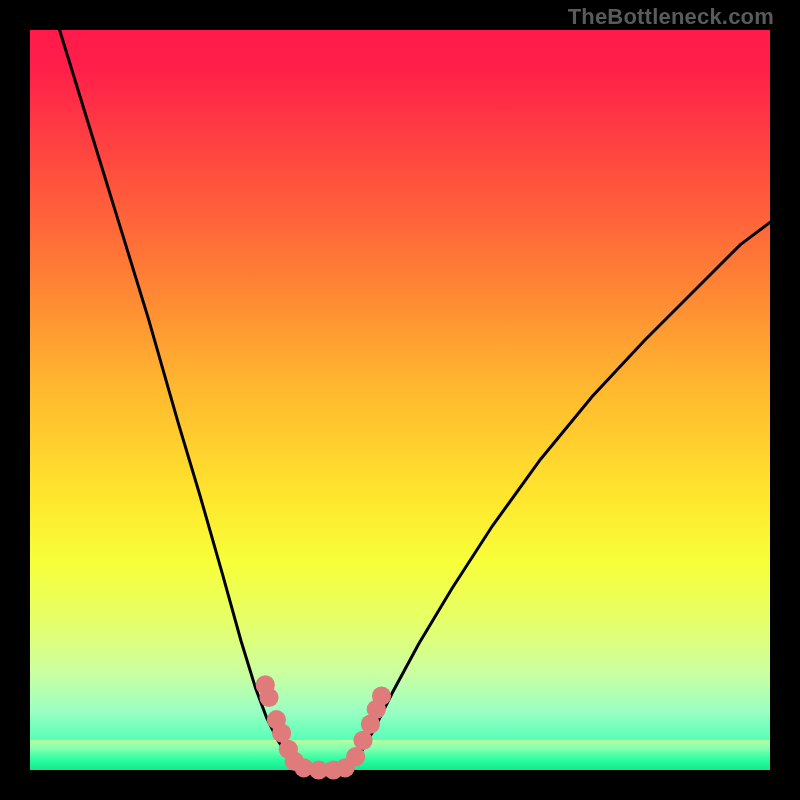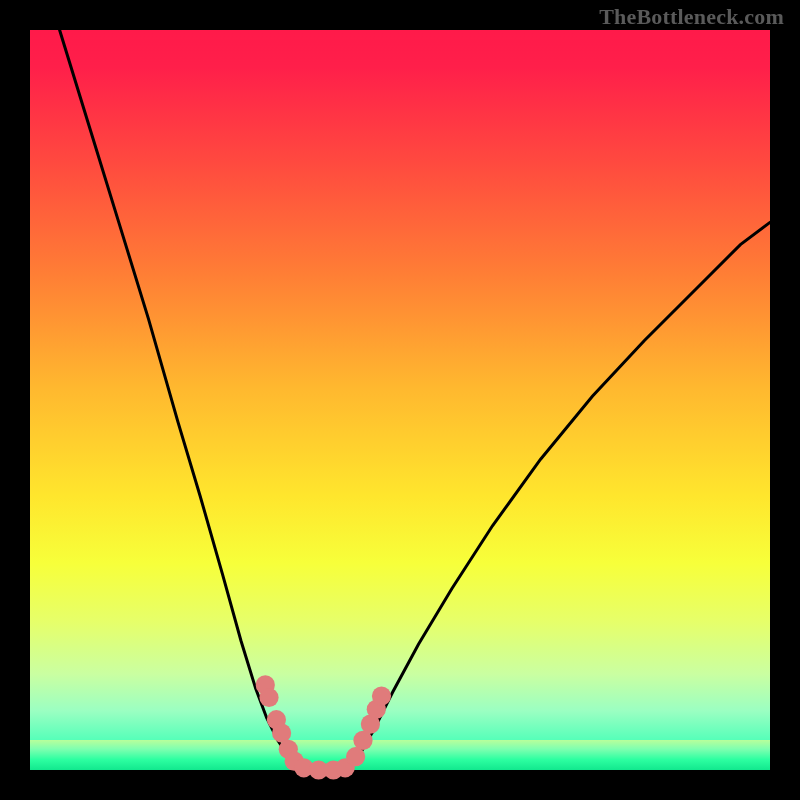--- a/index.html
+++ b/index.html
@@ -6,22 +6,22 @@
   html, body { width: 800px; height: 800px; overflow: hidden; background: #000; }
   .frame {
     position: relative;
     width: 800px;
     height: 800px;
     background: #000;
   }
   .watermark {
     position: absolute;
     top: 4px;
-    right: 16px;
-    font-family: Liberation Serif, serif;
+    right: 26px;
+    font-family: Liberation Sans, sans-serif;
     font-size: 22px;
     font-weight: 600;
     color: #5a5a5a;
     letter-spacing: 0.2px;
     z-index: 10;
   }
   .plot-area {
     position: absolute;
     left: 30px;
     top: 30px;

